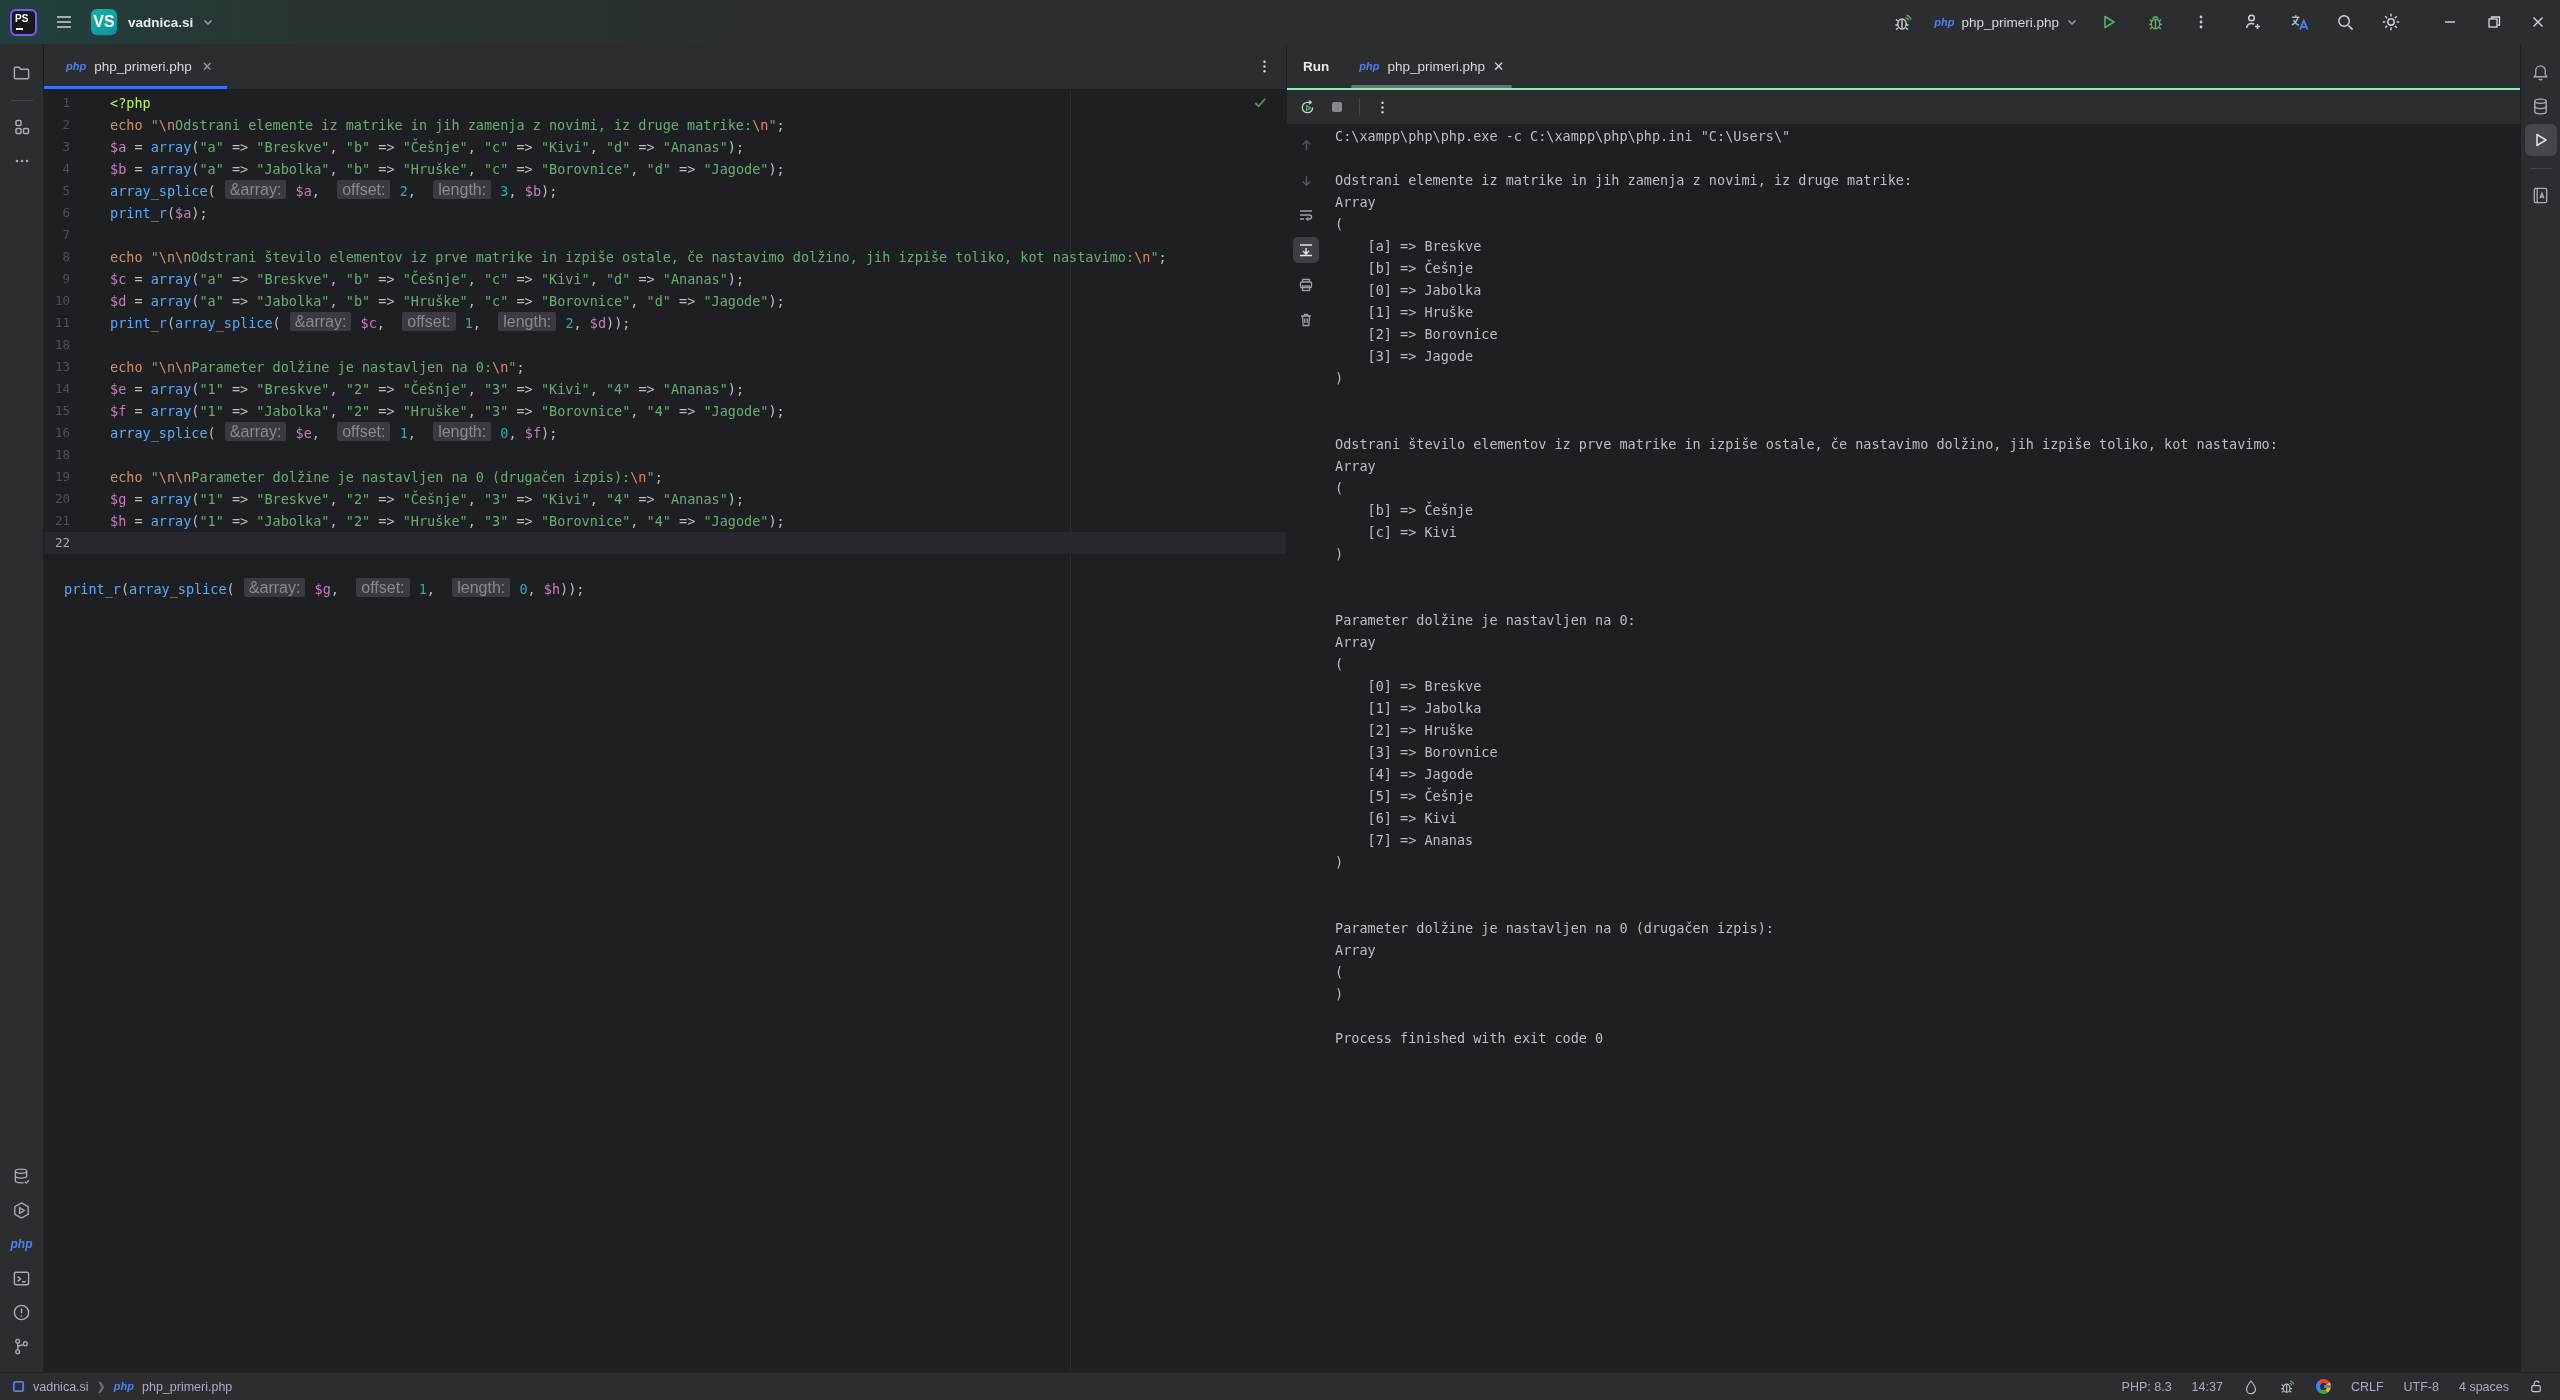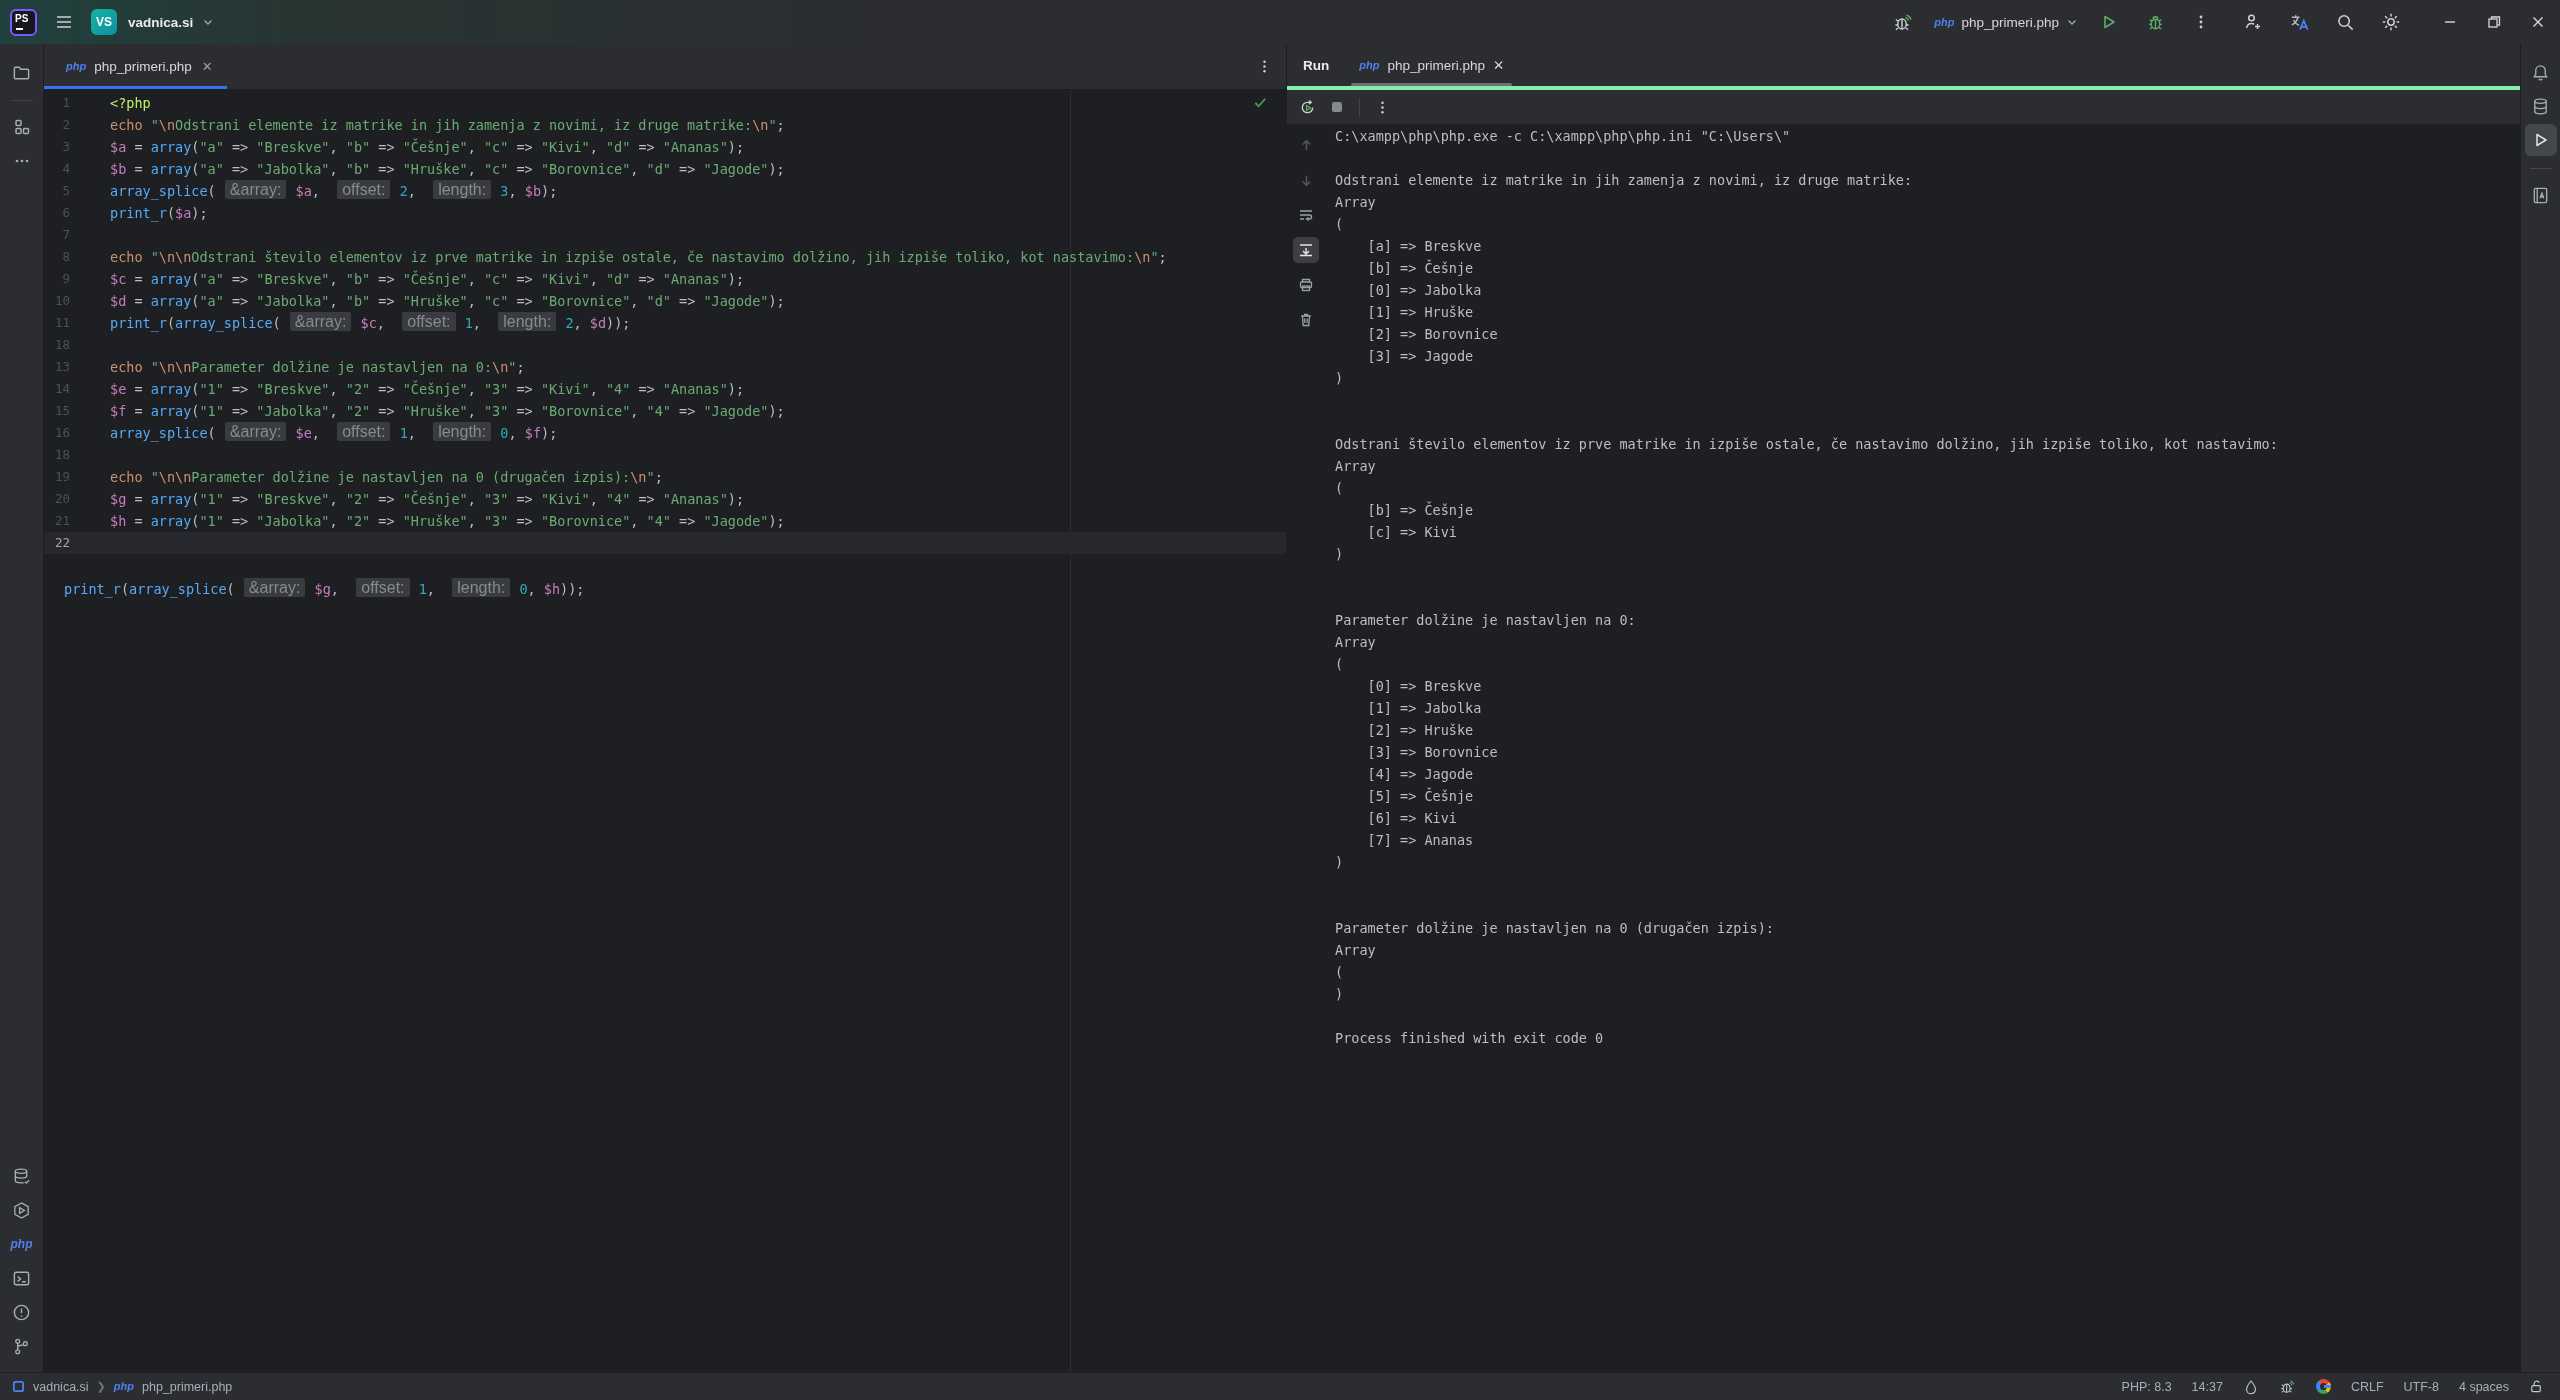--- a/index.html
+++ b/index.html
@@ -11,21 +11,21 @@
   .titlebar{ height:44px; display:flex; align-items:center; justify-content:space-between;
     background:linear-gradient(90deg,#20413e 0%, #283432 12%, #2b2d30 34%); }
   .tb-left{ display:flex; align-items:center; gap:12px; padding-left:10px; }
   .ps-logo{ width:27px; height:27px; border-radius:6px; border:2px solid #7b5bf5;
     background:#17181b; color:#fff; font-size:10px; font-weight:bold; display:flex;
     align-items:flex-start; justify-content:flex-start; padding:2px 0 10px 3px; letter-spacing:0; position:relative;text-align:center;}
   .ps-logo::after{content:""; position:absolute; left:4px; bottom:4px; width:7px; height:2px; background:#fff;}
   .icon-btn{ display:flex; align-items:center; justify-content:center; width:30px; height:30px;
     border-radius:6px; color:#ced0d6; }
   .vs-badge{ width:26px; height:26px; border-radius:6px; background:linear-gradient(135deg,#16b3a4,#0e8fa0);
-    color:#fff; font-weight:bold; font-size:12px; display:flex; align-items:center; justify-content:center;}
+    color:#fff; font-weight:bold; font-size:16px; display:flex; align-items:center; justify-content:center;}
   .proj-name{ font-size:13.5px; font-weight:600; color:#e8eaee; margin-left:2px;}
   .tb-right{ display:flex; align-items:center; height:100%; }
   .tb-right .grp{ display:flex; align-items:center; gap:16px; margin-right:22px;}
   .runcfg{ display:flex; align-items:center; gap:7px; color:#d6d8de; font-size:13.5px;}
   .php-glyph{ color:#4e80f0; font-style:italic; font-weight:bold; font-size:11px; line-height:1;}
   .win-btn{ width:44px; height:44px; display:flex; align-items:center; justify-content:center; color:#d6d8de;}
 
   
   .main{ display:flex; height:1328px; }
   .stripe{ width:44px; background:#2b2d30; display:flex; flex-direction:column; align-items:center; }
@@ -56,21 +56,21 @@
   .tok-t{ color:#bef264; } .tok-k{ color:#cf8e6d; } .tok-s{ color:#6aab73; }
   .tok-e{ color:#cf8e6d; } .tok-v{ color:#c77dbb; } .tok-f{ color:#57aaf7; }
   .tok-n{ color:#2aacb8; } .tok-p{ color:#bcbec4; }
   .hint{ background:#393b40; color:#868a91; border-radius:2px; padding:1px 5px; margin:0 1px;
     font-size:16px; font-family:"Liberation Sans", sans-serif; position:relative; top:-1px;text-align:center;}
   .inspections{ position:absolute; top:5px; right:18px; z-index:2; }
 
   
   .splitter{ width:1px; background:#1e1f22; }
   .run-pane{ flex:1; display:flex; flex-direction:column; background:#1e1f22; min-width:0;}
-  .run-header{ height:46px; background:#2b2d30; border-bottom:4px solid #86efac; display:flex; align-items:stretch;}
+  .run-header{ height:46px; background:#2b2d30; border-bottom:2px solid #86efac; display:flex; align-items:stretch;}
   .run-label{ display:flex; align-items:center; font-size:13.5px; font-weight:700; color:#e8eaee; padding:0 18px 0 16px;}
   .run-tab{ display:flex; align-items:center; gap:8px; padding:0 12px; font-size:13.5px; color:#d6d8de; position:relative;}
   .run-tab::after{ content:""; position:absolute; left:4px; right:4px; bottom:0; height:3px; border-radius:2px; background:#6c707e;}
   .run-toolbar{ height:34px; background:#2b2d30; display:flex; align-items:center; gap:6px; padding-left:8px;}
   .rt-btn{ width:24px; height:24px; border-radius:5px; display:flex; align-items:center; justify-content:center; color:#ced0d6;}
   .rt-sep{ width:1px; height:18px; background:#43454a; margin:0 4px;}
   .console-wrap{ flex:1; display:flex; background:#1e1f22; }
   .console-gutter{ width:38px; flex:0 0 38px; display:flex; flex-direction:column; align-items:center;
     padding-top:8px; gap:9px; }
   .cg-btn{ width:26px; height:26px; border-radius:5px; display:flex; align-items:center; justify-content:center; color:#9da0a8;}

